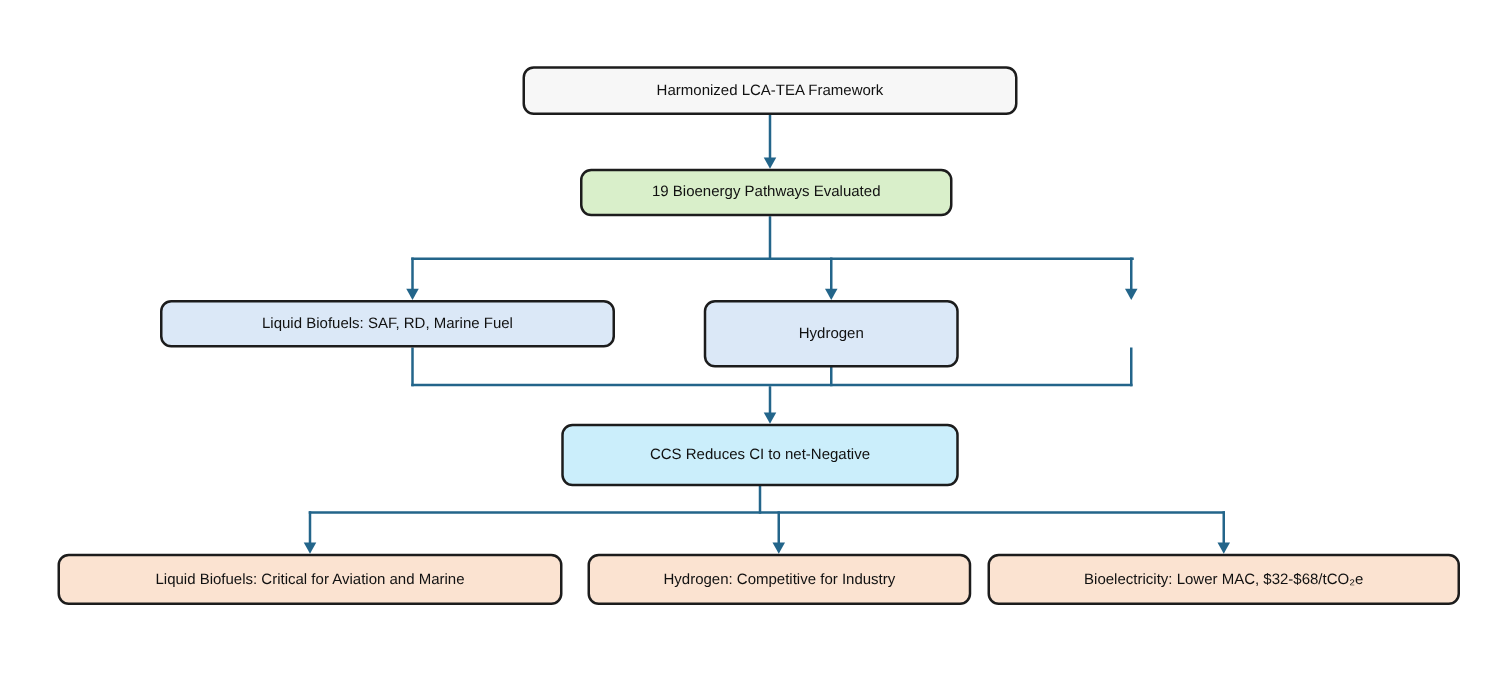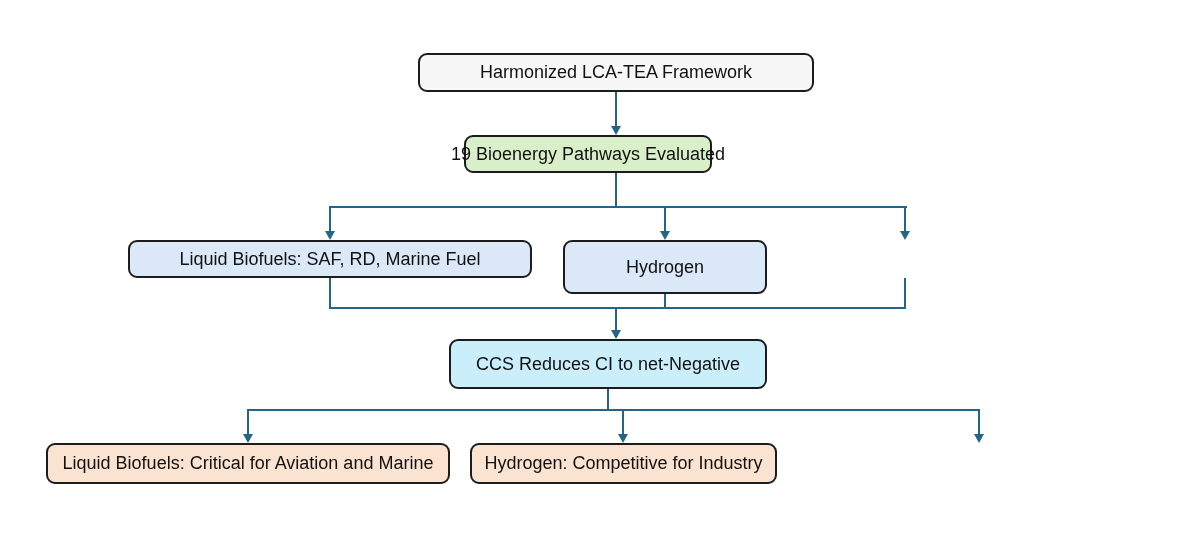--- a/index.html
+++ b/index.html
@@ -16,37 +16,37 @@
     overflow: hidden;
   }
   .node {
     position: absolute;
     box-sizing: border-box;
     display: flex;
     align-items: center;
     justify-content: center;
     border: 2px solid #1c1c1c;
     border-radius: 9px;
-    font-size: 18px;
+    font-size: 12px;
     color: #111111;
     text-align: left;
     line-height: 1.15;
     padding: 2px 10px;
     white-space: nowrap;
   }
   .fill-gray  { background: #f7f7f7; }
   .fill-green { background: #d9efca; }
   .fill-blue  { background: #dbe8f7; }
   .fill-cyan  { background: #cbeefb; }
   .fill-peach { background: #fbe3d1; }
 
   
   .n-framework        { left: 418px; top: 53px;  width: 396px; height: 39px; }
-  .n-pathways         { left: 464px; top: 135px; width: 248px; height: 38px; }
-  .n-liquid           { left: 128px; top: 240px; width: 404px; height: 38px; }
+  .n-pathways         { left: 464px; top: 135px; width: 298px; height: 38px; }
+  .n-liquid           { left: 128px; top: 240px; width: 364px; height: 38px; }
   .n-hydrogen         { left: 563px; top: 240px; width: 204px; height: 54px; }
   .n-bioelec          { left: 797px; top: 240px; width: 216px; height: 38px; }
   .n-ccs              { left: 449px; top: 339px; width: 318px; height: 50px; }
   .n-liquid-outcome   { left: 46px;  top: 443px; width: 404px; height: 41px; }
   .n-hydrogen-outcome { left: 470px; top: 443px; width: 307px; height: 41px; }
   .n-bioelec-outcome  { left: 790px; top: 443px; width: 378px; height: 41px; }
 
   .line {
     position: absolute;
     background: #23658a;
@@ -93,14 +93,15 @@
   <div class="line" style="left:978px; top:409px; width:2px; height:27px;"></div>
   <div class="arrow-down" style="left:974px; top:434px;"></div>
 
   <div class="node fill-gray n-framework">Harmonized LCA-TEA Framework</div>
   <div class="node fill-green n-pathways">19 Bioenergy Pathways Evaluated</div>
   <div class="node fill-blue n-liquid">Liquid Biofuels: SAF, RD, Marine Fuel</div>
   <div class="node fill-blue n-hydrogen">Hydrogen</div>
   <div class="node fill-cyan n-ccs">CCS Reduces CI to net-Negative</div>
   <div class="node fill-peach n-liquid-outcome">Liquid Biofuels: Critical for Aviation and Marine</div>
   <div class="node fill-peach n-hydrogen-outcome">Hydrogen: Competitive for Industry</div>
+  <div class="node fill-peach n-bioelec-outcome">Bioelectricity: Lower MAC, $32-$68/tCO₂e</div>
 
 </div>
 
 </body></html>

